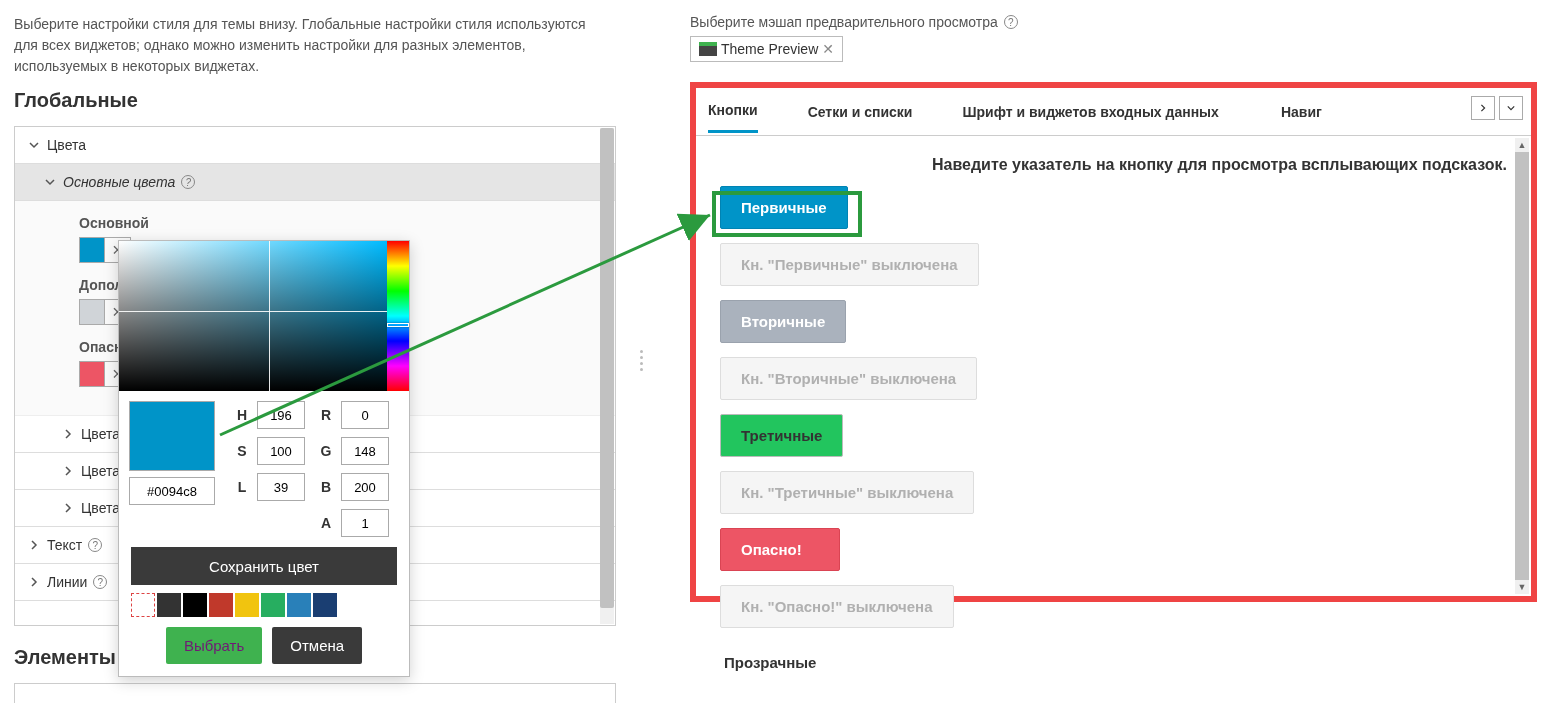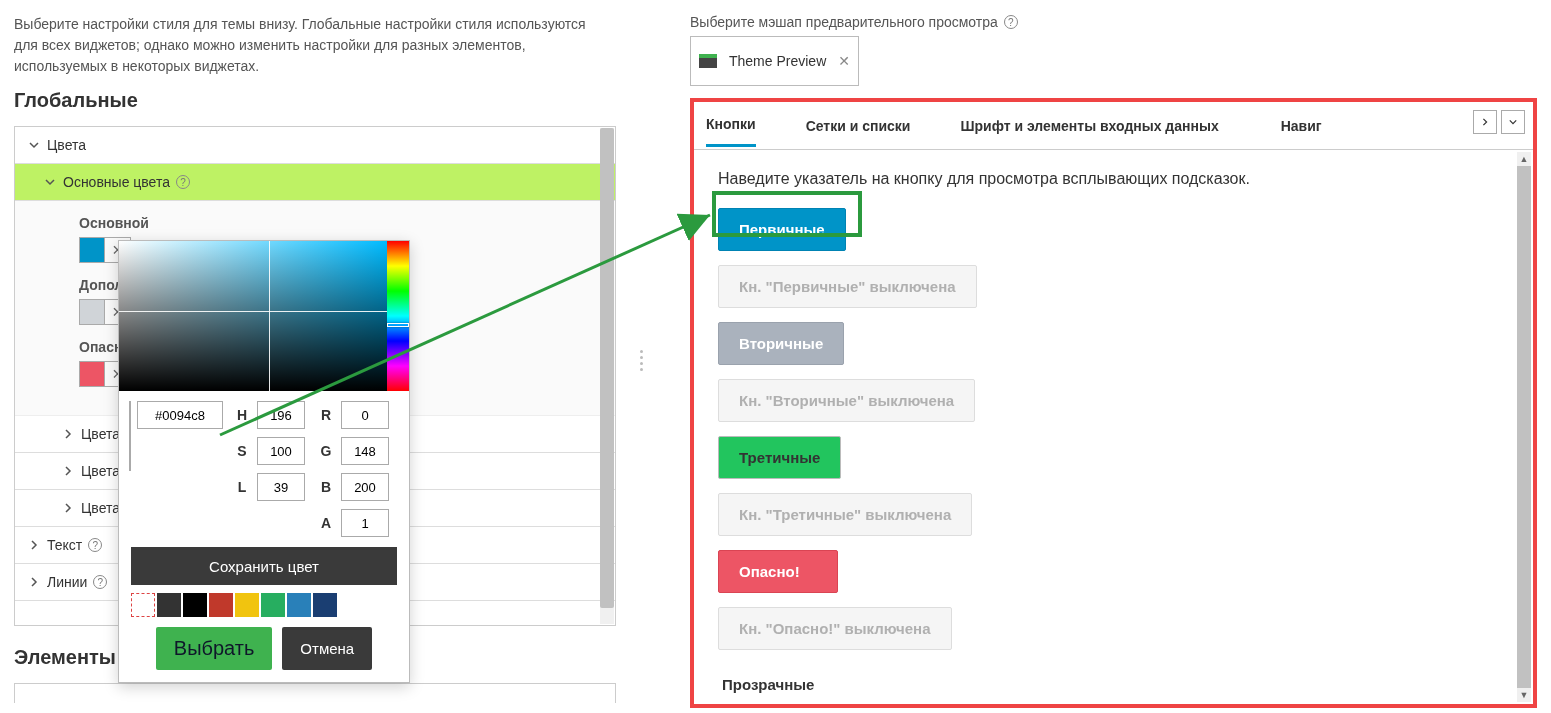--- a/index.html
+++ b/index.html
@@ -11,21 +11,21 @@
 
 .intro-text { color: #555; line-height: 1.5; margin-bottom: 12px; padding-right: 24px; }
 h2 { font-size: 20px; font-weight: bold; color: #333; margin: 10px 0 14px 0; }
 
 .config-box { border: 1px solid #ccc; background: #fff; position: relative; }
 .config-scroll { position: absolute; right: 1px; top: 1px; bottom: 1px; width: 14px; background: #f0f0f0; }
 .config-thumb { position: absolute; top: 0; width: 100%; height: 480px; background: #c1c1c1; border-radius: 2px; }
 
 .acc-row { border-bottom: 1px solid #ddd; padding: 10px 14px; cursor: pointer; display: flex; align-items: center; gap: 6px; background: #fff; }
 .acc-row .chev { width: 12px; display: inline-flex; }
-.acc-row.sub { padding-left: 30px; background: #bef264; }
+.acc-row.sub { padding-left: 30px; background: #e5e5e5; font-style: italic; }
 .acc-row.sub2 { padding-left: 48px; }
 .help-icon { width: 14px; height: 14px; border: 1px solid #888; border-radius: 50%; font-size: 10px; display: inline-flex; align-items: center; justify-content: center; color: #777; }
 
 .color-panel { padding: 14px 14px 14px 64px; background: #fafafa; border-bottom: 1px solid #eee; }
 .color-label { font-weight: bold; color: #555; margin-bottom: 6px; }
 .color-swatch-row { display: flex; align-items: center; gap: 0; margin-bottom: 14px; }
 .swatch { width: 26px; height: 26px; border: 1px solid #aaa; }
 .swatch.primary { background: #0094c8; }
 .swatch.secondary { background: #d0d4d8; }
 .swatch.danger { background: #ed5565; }
@@ -34,59 +34,59 @@
 
 .picker { position: absolute; left: 118px; top: 240px; width: 292px; background: #fff; border: 1px solid #bbb; box-shadow: 0 4px 14px rgba(0,0,0,0.18); padding: 0 0 12px 0; z-index: 50; }
 .sv-area { position: relative; width: 268px; height: 150px; margin-left: 0; background:
   linear-gradient(to top, #000, transparent),
   linear-gradient(to right, #fff, hsl(196,100%,50%)); }
 .sv-cross-v { position: absolute; left: 150px; top: 0; bottom: 0; width: 1px; background: rgba(255,255,255,0.9); }
 .sv-cross-h { position: absolute; top: 70px; left: 0; right: 0; height: 1px; background: rgba(255,255,255,0.9); }
 .hue-bar { position: absolute; right: 0; top: 0; width: 22px; height: 150px; background: linear-gradient(to bottom, #f00, #ff0, #0f0, #0ff, #00f, #f0f, #f00); }
 .hue-ind { position: absolute; right: 0; width: 22px; height: 4px; border: 1px solid #fff; top: 82px; box-shadow: 0 0 2px rgba(0,0,0,0.5); }
 .picker-body { display: flex; padding: 10px 12px 6px 10px; gap: 14px; }
-.preview-col { width: 92px; display: flex; flex-direction: row; gap: 6px; }
+.preview-col { width: 92px; display: flex; flex-direction: column; gap: 6px; }
 .preview-swatch { width: 86px; height: 70px; background: #0094c8; border: 1px solid #aaa; }
 .hex-input { width: 86px; height: 28px; text-align: center; border: 1px solid #aaa; font-size: 13px; }
 .hsl-col { display: flex; flex-direction: column; gap: 8px; }
 .hsl-row { display: flex; align-items: center; gap: 8px; }
 .hsl-row label { width: 14px; font-weight: bold; color: #333; text-align: center; }
 .hsl-row input { width: 48px; height: 28px; text-align: center; border: 1px solid #aaa; font-size: 13px; }
 .save-btn { margin: 4px 12px 8px 12px; background: #3a3a3a; color: #fff; border: none; width: calc(100% - 24px); height: 38px; font-size: 15px; cursor: pointer; }
 .swatch-strip { display: flex; gap: 2px; margin: 0 12px 10px 12px; }
 .swatch-strip div { width: 24px; height: 24px; }
 .swatch-strip .dashed { border: 1px dashed #d44; background: #fff; }
 .picker-actions { display: flex; gap: 10px; justify-content: center; }
-.btn-green { background: #3fb24f; color: #0f172a; border: none; padding: 10px 18px; font-size: 20px; cursor: pointer; border-radius: 2px; }
+.btn-green { background: #3fb24f; color: #701a75; border: none; padding: 10px 18px; font-size: 15px; cursor: pointer; border-radius: 2px; }
 .btn-dark { background: #3a3a3a; color: #fff; border: none; padding: 10px 18px; font-size: 15px; cursor: pointer; border-radius: 2px; }
 .hl-green-small { position: absolute; border: 3px solid #2b9a3e; pointer-events: none; }
 
 
 .divider { position: absolute; left: 640px; top: 350px; display: flex; flex-direction: column; gap: 3px; }
 .divider span { width: 3px; height: 3px; background: #bbb; border-radius: 50%; }
 
 
 .mashup-label { color: #555; margin-bottom: 6px; display: flex; align-items: center; gap: 6px; }
-.mashup-chip { display: inline-flex; align-items: center; border: 1px solid #bbb; padding: 16px 8px; gap: 12px; margin-bottom: 12px; }
+.mashup-chip { display: inline-flex; align-items: center; border: 1px solid #bbb; padding: 4px 8px; gap: 4px; margin-bottom: 20px; }
 .chip-icon { width: 18px; height: 14px; background: linear-gradient(to bottom, #3fb24f 0 4px, #444 4px 14px); }
 .chip-x { color: #888; cursor: pointer; font-size: 14px; }
 
-.preview-box { border: 4px solid #ef4444; height: 610px; position: relative; }
+.preview-box { border: 6px solid #ef4444; height: 520px; position: relative; }
 .tab-strip { display: flex; align-items: center; border-bottom: 1px solid #ccc; padding: 0 12px; height: 48px; gap: 50px; position: relative; }
 .tab { font-weight: bold; color: #333; padding: 12px 0; cursor: pointer; white-space: nowrap; }
 .tab.active { border-bottom: 3px solid #0094c8; }
 .tab-nav-btns { position: absolute; right: 8px; top: 8px; display: flex; gap: 4px; }
 .nav-btn { width: 24px; height: 24px; border: 1px solid #aaa; background: #fff; display: flex; align-items: center; justify-content: center; cursor: pointer; font-size: 12px; }
 
 .preview-inner { padding: 20px 24px; position: relative; height: calc(100% - 48px); }
 .preview-scroll { position: absolute; right: 2px; top: 2px; bottom: 2px; width: 14px; background: #f0f0f0; }
 .preview-scroll .arrow { height: 14px; display: flex; align-items: center; justify-content: center; font-size: 9px; color: #666; }
 .preview-thumb { height: calc(100% - 28px); background: #c1c1c1; }
 
-.hint-text { font-weight: normal; margin-bottom: 20px; font-size: 16px; }
+.hint-text { font-weight: bold; margin-bottom: 12px; font-size: 16px; text-align: right; }
 .demo-btn { display: block; border: 1px solid #ccc; padding: 12px 20px; font-weight: bold; font-size: 15px; border-radius: 2px; margin-bottom: 14px; min-width: 120px; text-align: left; width: fit-content; }
 .demo-btn.primary { background: #0094c8; color: #fff; border-color: #0083b3; }
 .demo-btn.disabled { background: #f5f5f5; color: #b0b0b0; border-color: #ddd; cursor: default; }
 .demo-btn.secondary { background: #aab2bd; color: #fff; border-color: #9aa2ad; }
 .demo-btn.tertiary { background: #22c55e; color: #333; border-color: #bbb; }
 .demo-btn.danger { background: #ed5565; color: #fff; border-color: #da4453; }
 .demo-btn.transparent { background: transparent; border: none; color: #333; padding-left: 4px; }
 
 .hl-green-big { position: absolute; border: 4px solid #2b9a3e; pointer-events: none; z-index: 60; }
 
@@ -208,21 +208,21 @@
     <div class="mashup-chip">
       <span class="chip-icon"></span>
       <span>Theme Preview</span>
       <span class="chip-x">✕</span>
     </div>
 
     <div class="preview-box">
       <div class="tab-strip">
         <div class="tab active">Кнопки</div>
         <div class="tab">Сетки и списки</div>
-        <div class="tab">Шрифт и элементы входных данных</div>
+        <div class="tab">Шрифт и виджетов входных данных</div>
         <div class="tab" style="margin-right:60px;margin-left:12px;">Навиг</div>
         <div class="tab-nav-btns">
           <div class="nav-btn">
             <svg width="8" height="8" viewBox="0 0 10 10">
                 <path d="M3 1 L7 5 L3 9" stroke="#333" fill="none" stroke-width="1.5"></path>
               </svg>
           </div>
           <div class="nav-btn">
             <svg width="8" height="8" viewBox="0 0 10 10">
                 <path d="M1 3 L5 7 L9 3" stroke="#333" fill="none" stroke-width="1.5"></path>

